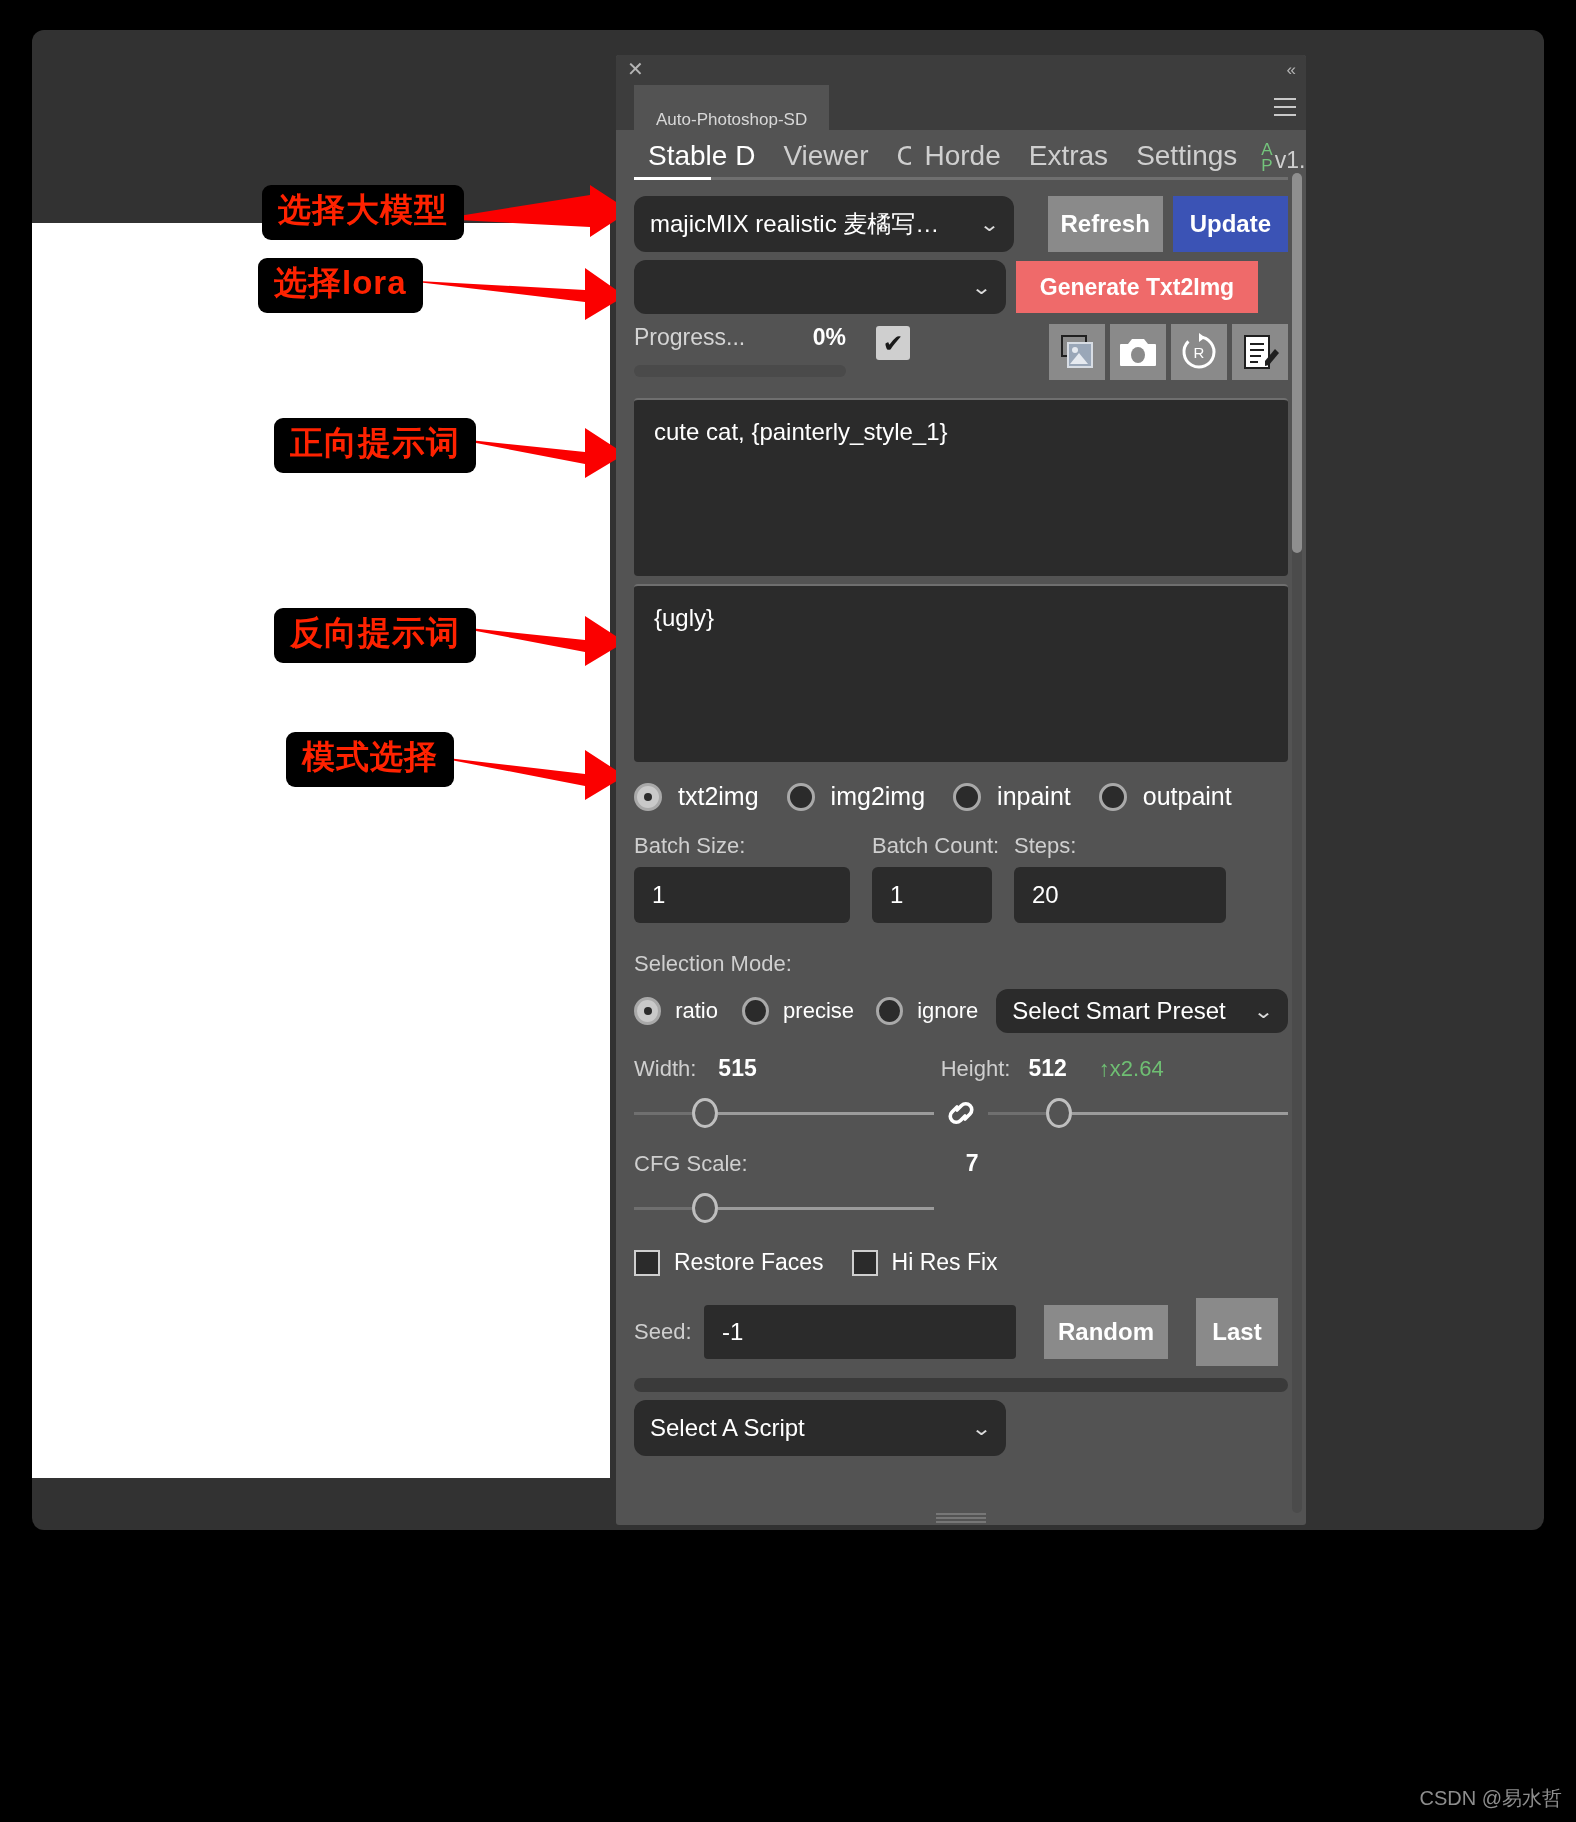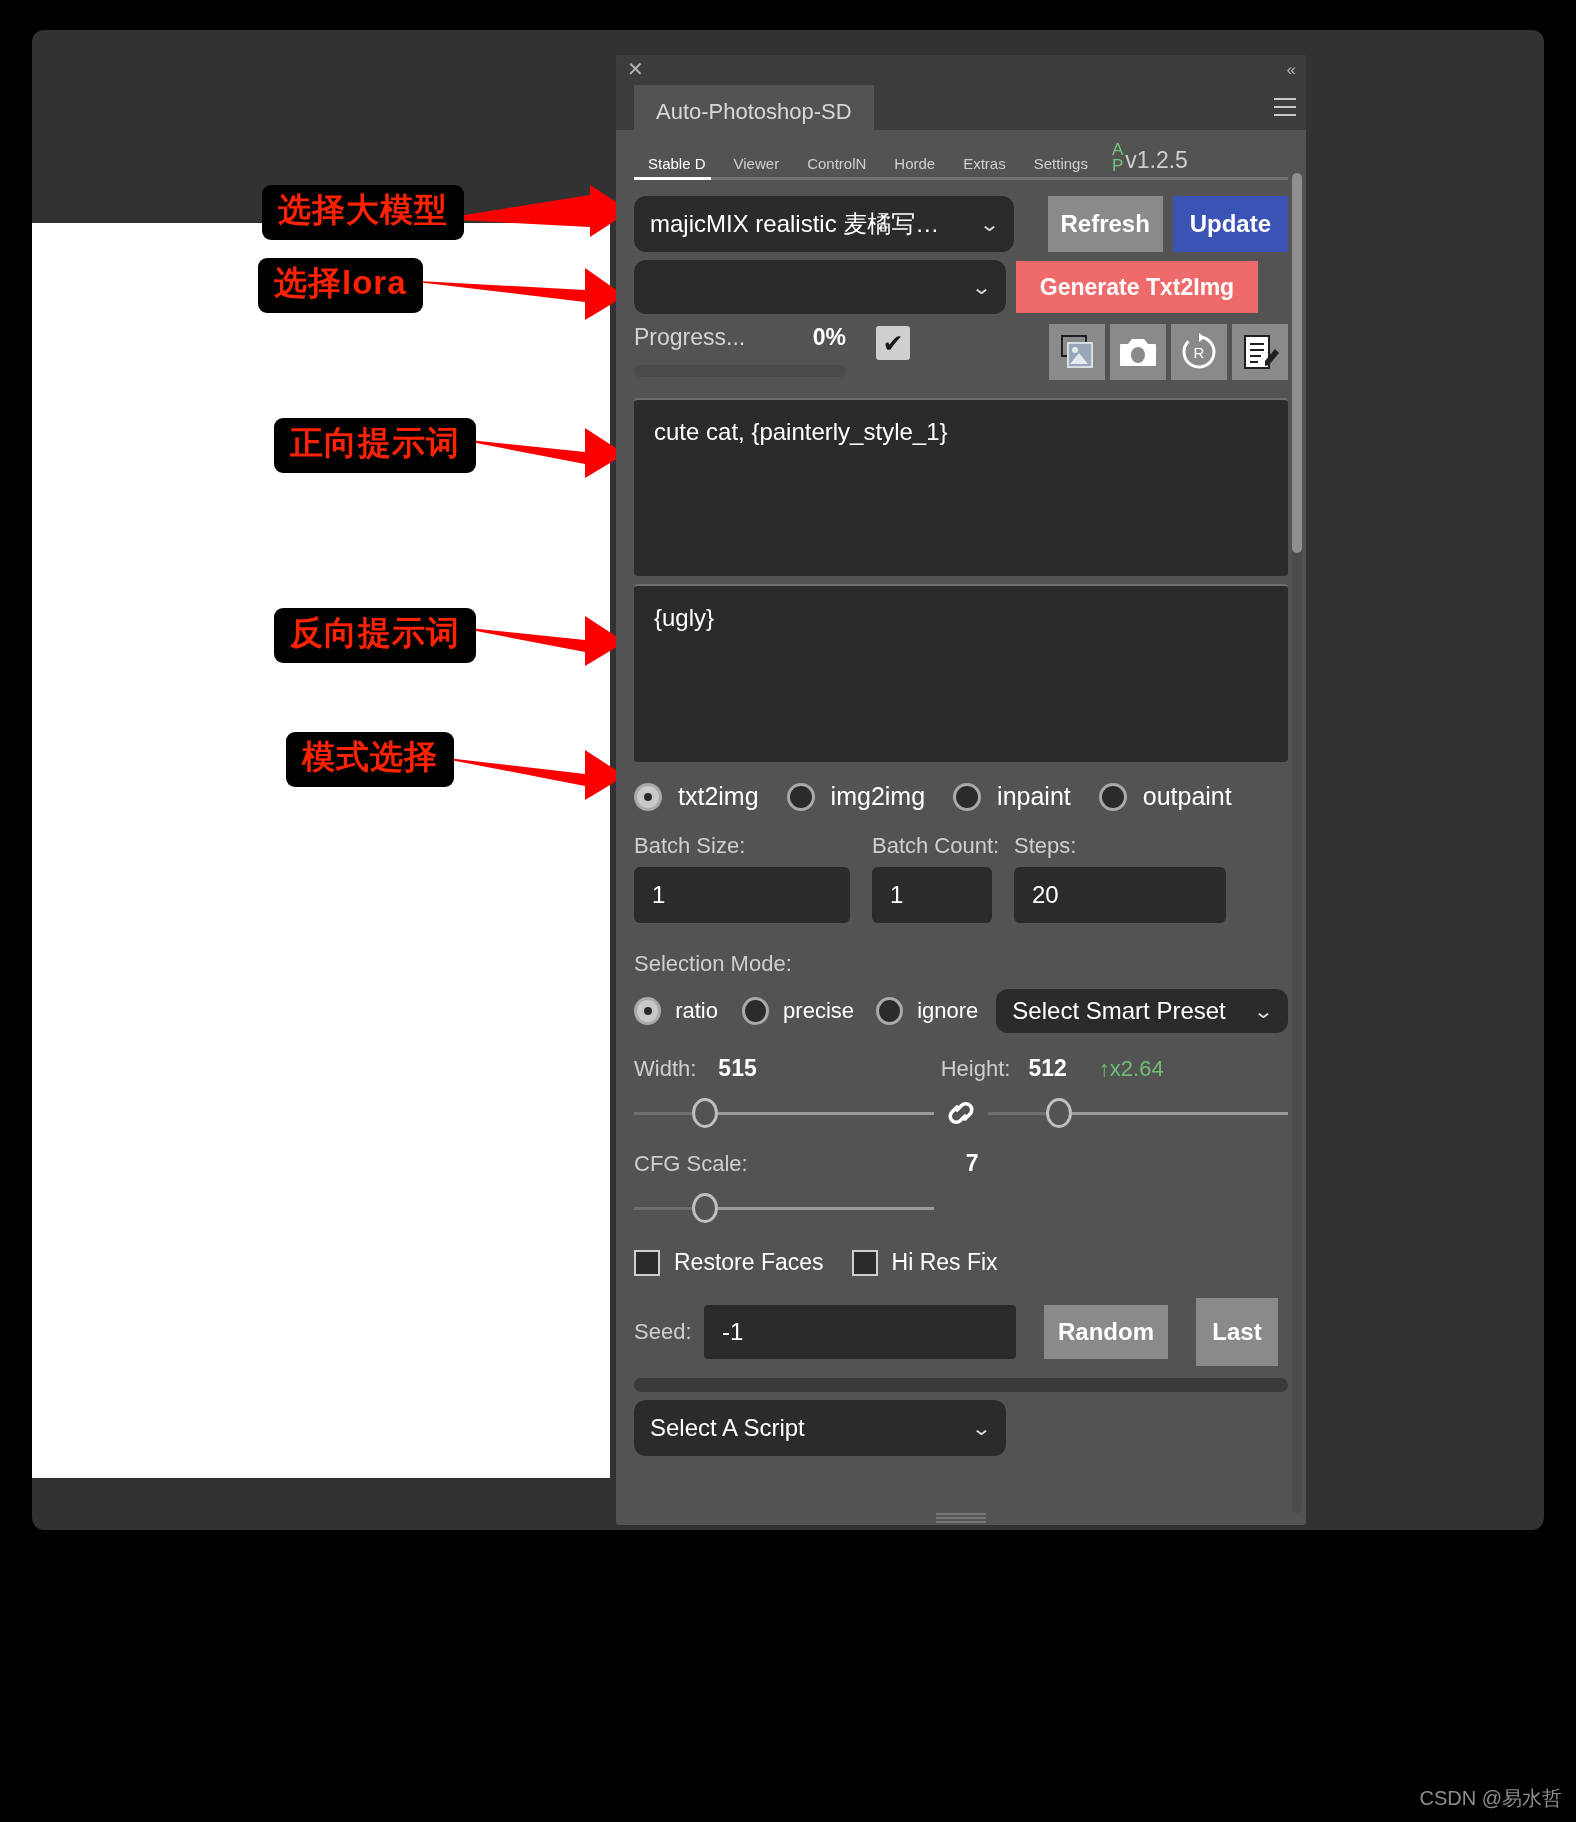--- a/index.html
+++ b/index.html
@@ -17,26 +17,26 @@
   
   .arrow{position:absolute;}
 
   
   .panel{position:absolute;left:616px;top:55px;width:690px;height:1470px;background:#535353;border-radius:3px;overflow:hidden;}
   .panel-titlebar{height:30px;background:#3d3d3d;position:relative;}
   .close-x{position:absolute;left:11px;top:4px;color:#b5b5b5;font-size:20px;line-height:20px;cursor:pointer;}
   .collapse-ic{position:absolute;right:10px;top:5px;color:#b5b5b5;font-size:17px;line-height:20px;}
   .tabbar{height:45px;background:#3d3d3d;position:relative;}
   .doc-tab{position:absolute;left:18px;top:0;height:45px;background:#535353;color:#d8d8d8;
-           font-size:22px;display:flex;align-items:center;padding:4px 22px;}
+           font-size:17px;display:flex;align-items:center;padding:12px 22px;}
   .hamburger{position:absolute;right:10px;top:13px;width:22px;height:18px;display:flex;flex-direction:column;justify-content:space-between;}
   .hamburger i{display:block;height:2px;background:#c9c9c9;}
 
   .navtabs{position:relative;height:52px;padding:0 18px;display:flex;align-items:flex-end;gap:0px;background:#535353;}
-  .navtab{color:#cfcfcf;font-size:15px;padding:0 14px 10px 14px;white-space:nowrap;cursor:pointer;}
+  .navtab{color:#cfcfcf;font-size:28px;padding:0 14px 10px 14px;white-space:nowrap;cursor:pointer;}
   .navtab.active{color:#ffffff;}
   .navtab.clipped{overflow:hidden;max-width:86px;}
   .navunderline{position:absolute;left:18px;right:18px;bottom:2px;height:3px;background:#6f6f6f;}
   .navunderline .on{position:absolute;left:0;width:77px;height:3px;background:#ffffff;}
   .ver{display:flex;align-items:flex-end;padding-bottom:8px;margin-left:10px;}
   .ap-logo{color:#74c47c;font-size:17px;line-height:16px;text-align:center;margin-right:2px;}
   .ver-num{color:#cfcfcf;font-size:23px;}
 
   .body{padding:0 18px;position:relative;}
 

